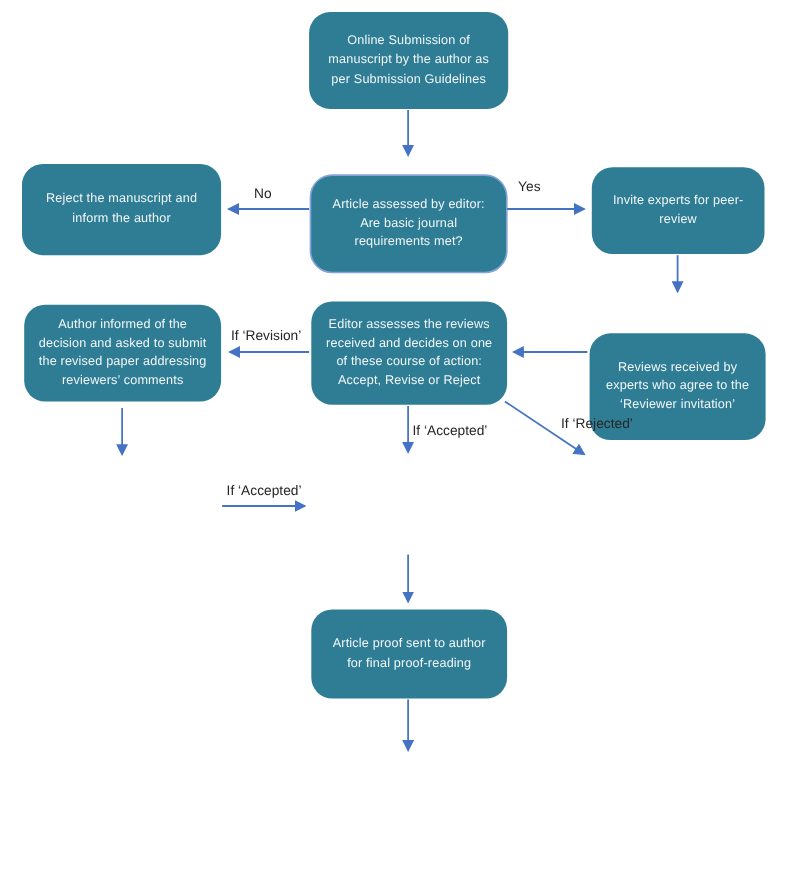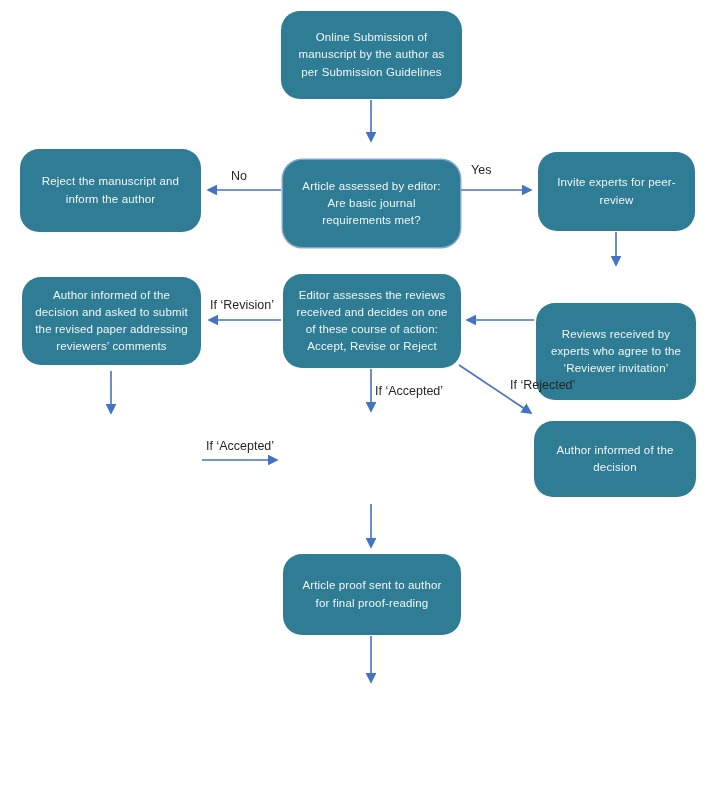--- a/index.html
+++ b/index.html
@@ -73,21 +73,20 @@
     </g>
   </svg>
 
   <div class="node" id="n0">Online Submission of manuscript by the author as per Submission Guidelines</div>
   <div class="node" id="n1">Reject the manuscript and inform the author</div>
   <div class="node outlined" id="n2">Article assessed by editor: Are basic journal requirements met?</div>
   <div class="node" id="n3">Invite experts for peer-review</div>
   <div class="node" id="n4">Author informed of the decision and asked to submit the revised paper addressing reviewers’ comments</div>
   <div class="node" id="n5">Editor assesses the reviews received and decides on one of these course of action: Accept, Revise or Reject</div>
   <div class="node" id="n6">Reviews received by experts who agree to the ‘Reviewer invitation’</div>
-  <div class="node" id="n9">Author informed of the decision</div>
   <div class="node" id="n10">Article proof sent to author for final proof-reading</div>
 
   <span class="edge-label" id="lbl-no">No</span>
   <span class="edge-label" id="lbl-yes">Yes</span>
   <span class="edge-label" id="lbl-revision">If ‘Revision’</span>
   <span class="edge-label" id="lbl-accepted-down">If ‘Accepted’</span>
   <span class="edge-label" id="lbl-rejected">If ‘Rejected’</span>
   <span class="edge-label" id="lbl-accepted-right">If ‘Accepted’</span>
 
 </div>

